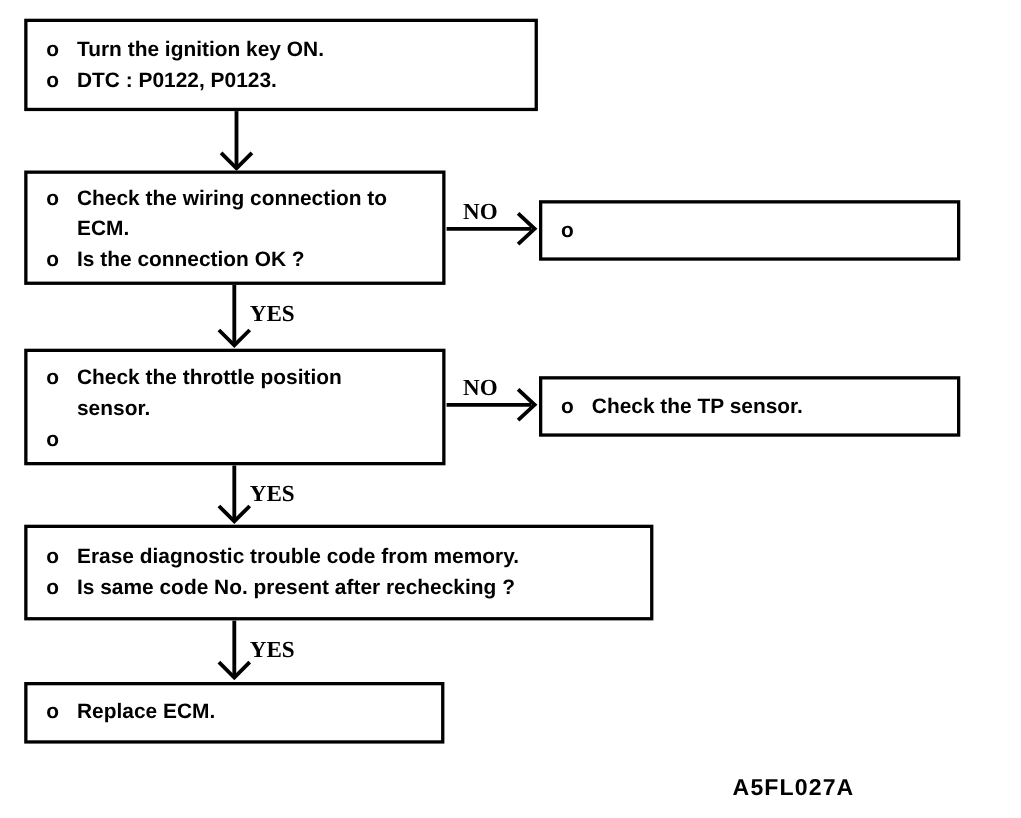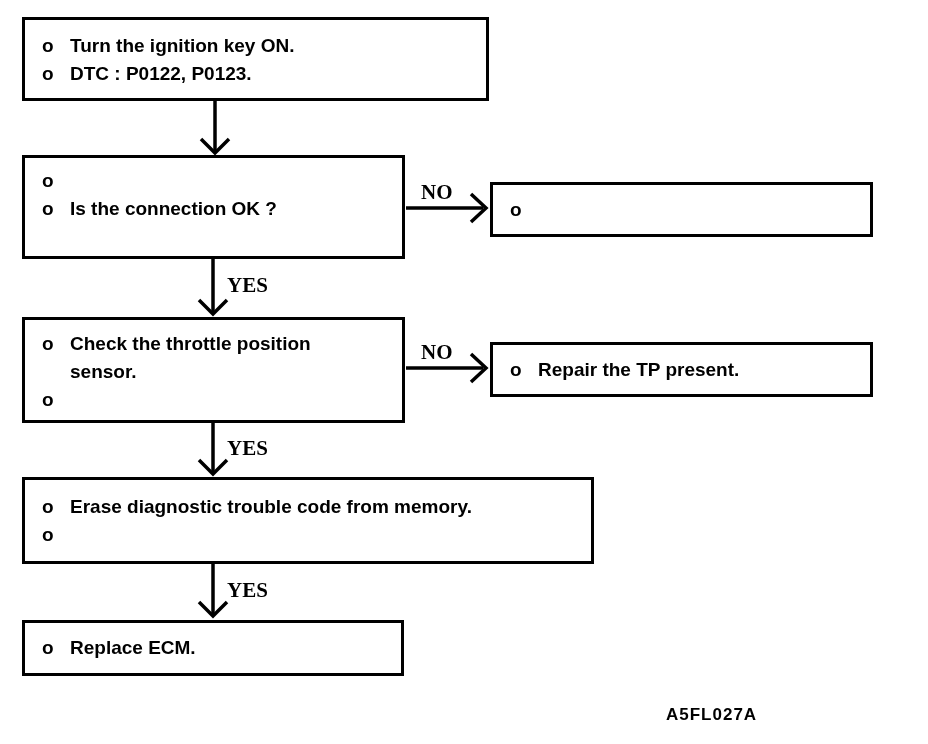--- a/index.html
+++ b/index.html
@@ -12,21 +12,21 @@
   .node {
     position:absolute; border:3px solid #000; background:#fff;
     box-sizing:border-box; font-size:19px; line-height:28px;
   }
   .node.center { display:flex; flex-direction:column; justify-content:center; }
   .bullet-item { display:flex; }
   .bullet { flex:none; width:28px; margin-left:17px; }
   .item-text { white-space:normal; }
   .item-text.wrap { max-width:300px; }
   .edge-label { position:absolute; font-size:21px; line-height:22px;font-family:Liberation Serif, serif; }
-  .figure-id { position:absolute; left:666px; top:705px; font-size:17px; letter-spacing:1px; }
+  .figure-id { position:absolute; left:666px; top:705px; font-size:21px; letter-spacing:1px; }
 </style>
 </head>
 <body>
 
 <div class="canvas">
 
   <svg class="connectors" viewBox="0 0 928 744" fill="none" stroke="#000" stroke-width="3.5">
     <g>
       <line x1="215" y1="100" x2="215" y2="152"></line>
       <polyline points="201,139 215,153 229,139"></polyline>
@@ -60,20 +60,21 @@
     </div>
     <div class="bullet-item">
       <span class="bullet">o</span>
       <span class="item-text">DTC : P0122, P0123.</span>
     </div>
   </div>
 
   <div class="node" style="left:22px; top:155px; width:383px; height:104px; padding-top:9px;">
     <div class="bullet-item">
       <span class="bullet">o</span>
+      <span class="item-text wrap">Check the wiring connection to ECM.</span>
     </div>
     <div class="bullet-item">
       <span class="bullet">o</span>
       <span class="item-text wrap">Is the connection OK ?</span>
     </div>
   </div>
 
   <div class="node center" style="left:490px; top:182px; width:383px; height:55px;">
     <div class="bullet-item">
       <span class="bullet">o</span>
@@ -86,31 +87,32 @@
       <span class="item-text wrap">Check the throttle position sensor.</span>
     </div>
     <div class="bullet-item">
       <span class="bullet">o</span>
     </div>
   </div>
 
   <div class="node center" style="left:490px; top:342px; width:383px; height:55px;">
     <div class="bullet-item">
       <span class="bullet">o</span>
-      <span class="item-text">Repair the TP present.</span>
+      <span class="item-text">Check the TP sensor.</span>
     </div>
   </div>
 
   <div class="node" style="left:22px; top:477px; width:572px; height:87px; padding-top:13px;">
     <div class="bullet-item">
       <span class="bullet">o</span>
       <span class="item-text">Erase diagnostic trouble code from memory.</span>
     </div>
     <div class="bullet-item">
       <span class="bullet">o</span>
+      <span class="item-text">Is same code No. present after rechecking ?</span>
     </div>
   </div>
 
   <div class="node center" style="left:22px; top:620px; width:382px; height:56px;">
     <div class="bullet-item">
       <span class="bullet">o</span>
       <span class="item-text">Replace ECM.</span>
     </div>
   </div>
 

